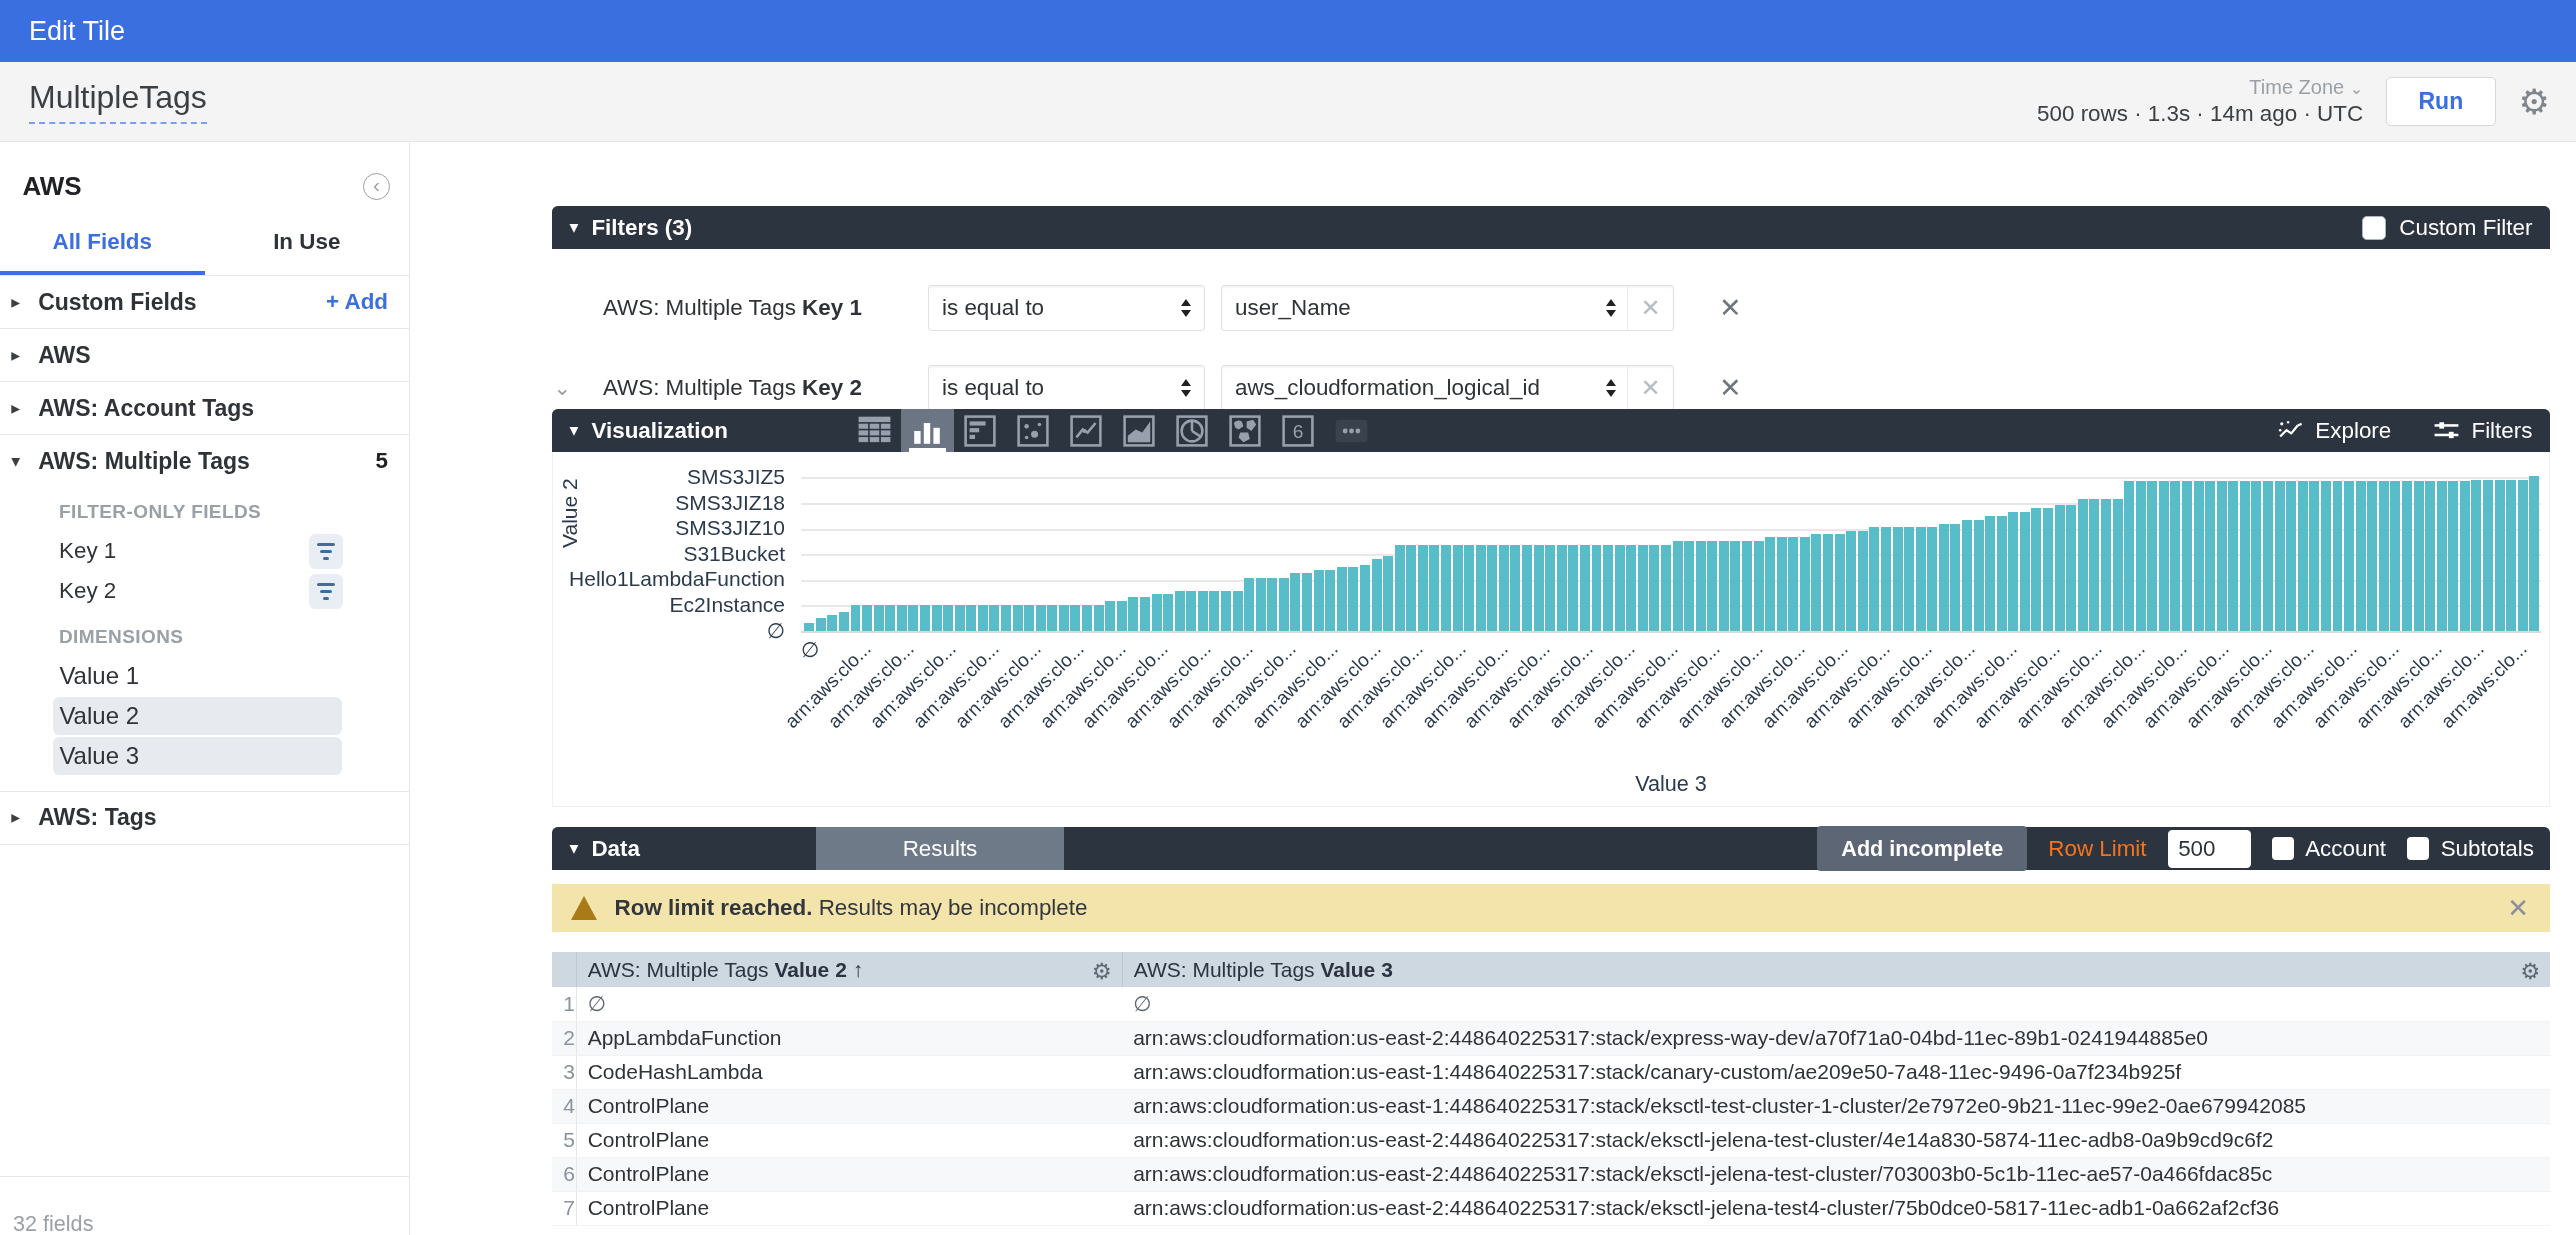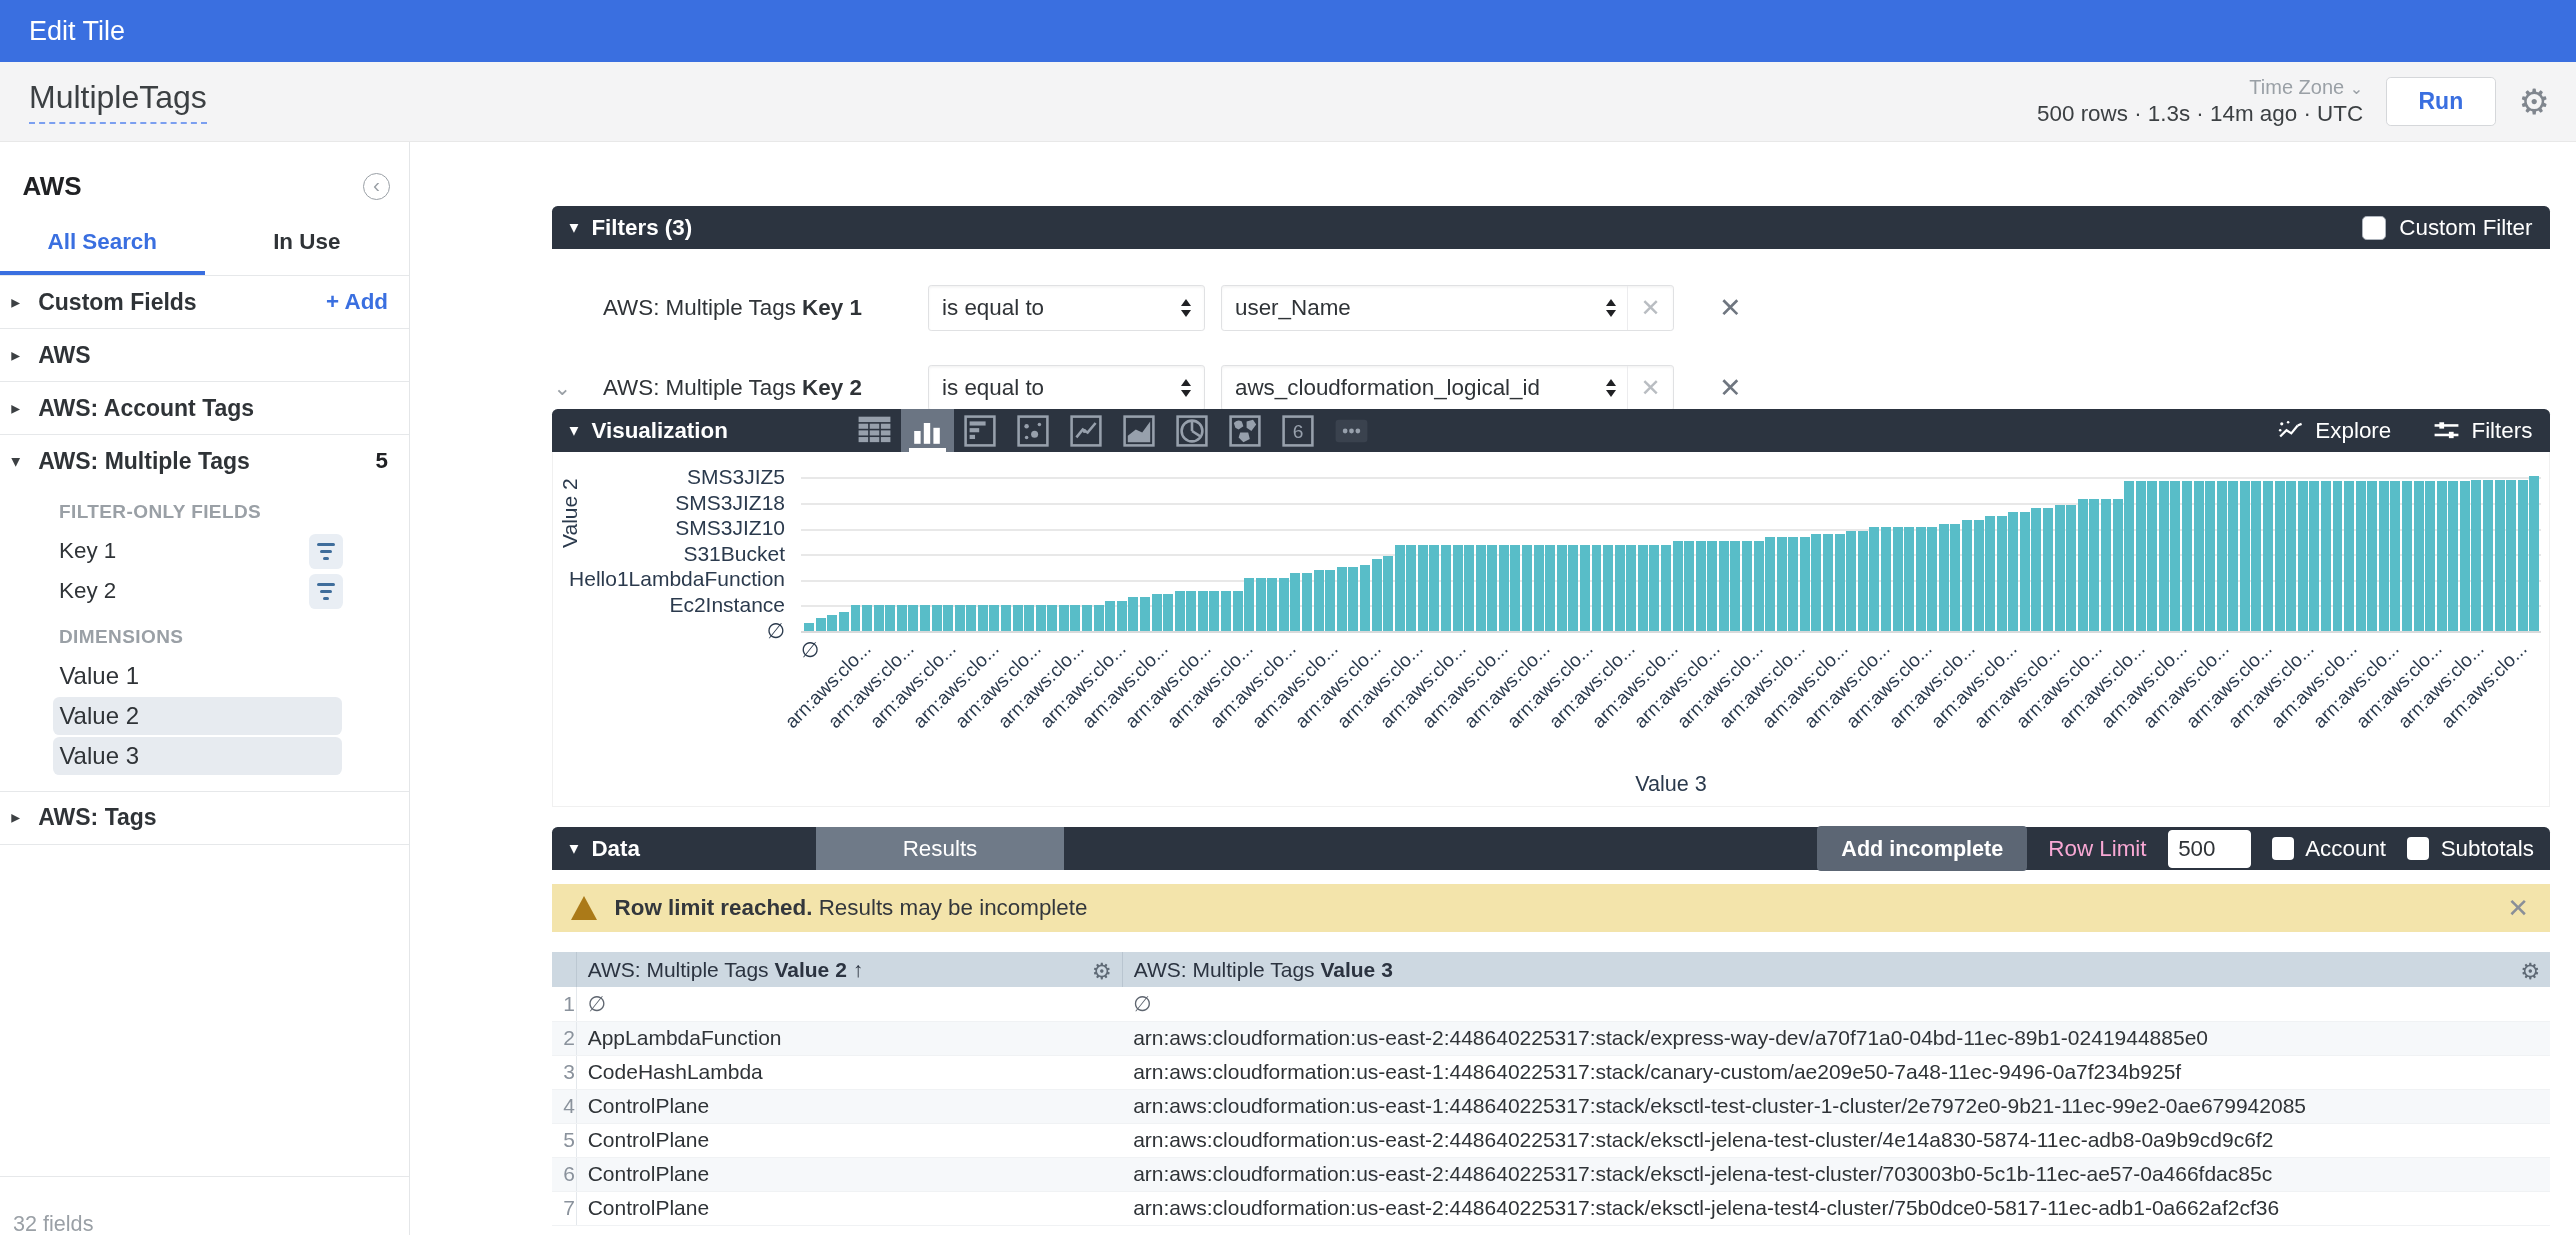--- a/index.html
+++ b/index.html
@@ -145,21 +145,21 @@
     font-size:21.6px; color:#2b3a4d; }
 
   
   .data-head { margin-top:20px; padding-right:16px; }
   .results-tab { height:100%; background:#6f7a88; display:flex; align-items:center;
     justify-content:center; width:248px; margin-left:176px; font-size:22.4px; color:#fff;
     cursor:pointer; }
   .data-right { margin-left:auto; display:flex; align-items:center; gap:21px; }
   .addcalc-btn { background:#5c6674; border:none; border-radius:4px; color:#fff;
     font-size:21.6px; font-weight:700; padding:9.6px 24px; cursor:pointer; }
-  .rowlimit-label { font-size:22.4px; color:#f9a8d4; }
+  .rowlimit-label { font-size:22.4px; color:#f97316; }
   .rowlimit-input { width:83px; height:38px; border:1.6px solid #fff; border-radius:4px;
     font-size:22.4px; padding:0 9.6px; color:#2f3337; font-family:"Liberation Sans",sans-serif; }
   .dchk { display:flex; align-items:center; gap:11.2px; font-size:22.4px; color:#fff; }
   .checkbox.small { width:22.4px; height:22.4px; border-radius:4px; border:none; }
 
   
   .warnbar { margin-top:14.4px; height:48px; background:#f3e4ab; display:flex;
     align-items:center; padding:0 19px; position:relative; }
   .warn-tri { width:0; height:0; border-left:13.6px solid transparent;
     border-right:13.6px solid transparent; border-bottom:24px solid #ab7a18;
@@ -204,21 +204,21 @@
 </div>
 
 <div class="mainrow">
 
   <div class="sidebar">
     <div class="sb-head">
       <div class="sb-title">AWS</div>
       <div class="collapse-circle">‹</div>
     </div>
     <div class="sb-tabs">
-      <div class="sb-tab active">All Search</div>
+      <div class="sb-tab active">All Fields</div>
       <div class="sb-tab">In Use</div>
     </div>
     <div class="sb-list">
       <div class="sb-row">
         <span class="caret">▸</span>
         <span class="lbl">Custom Fields</span>
         <span class="right add-link">+ Add</span>
       </div>
       <div class="sb-row">
         <span class="caret">▸</span>

